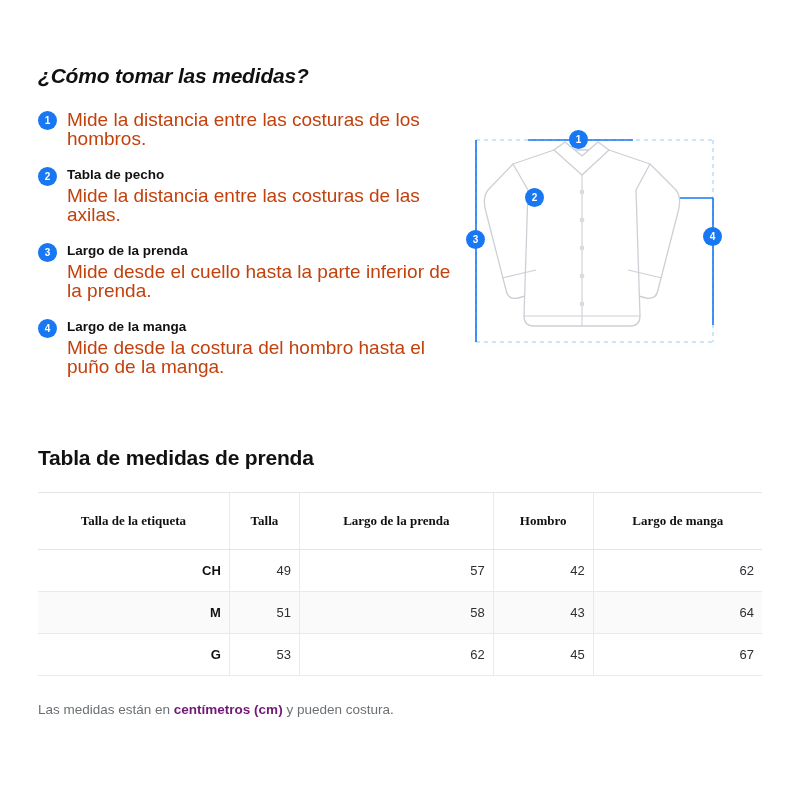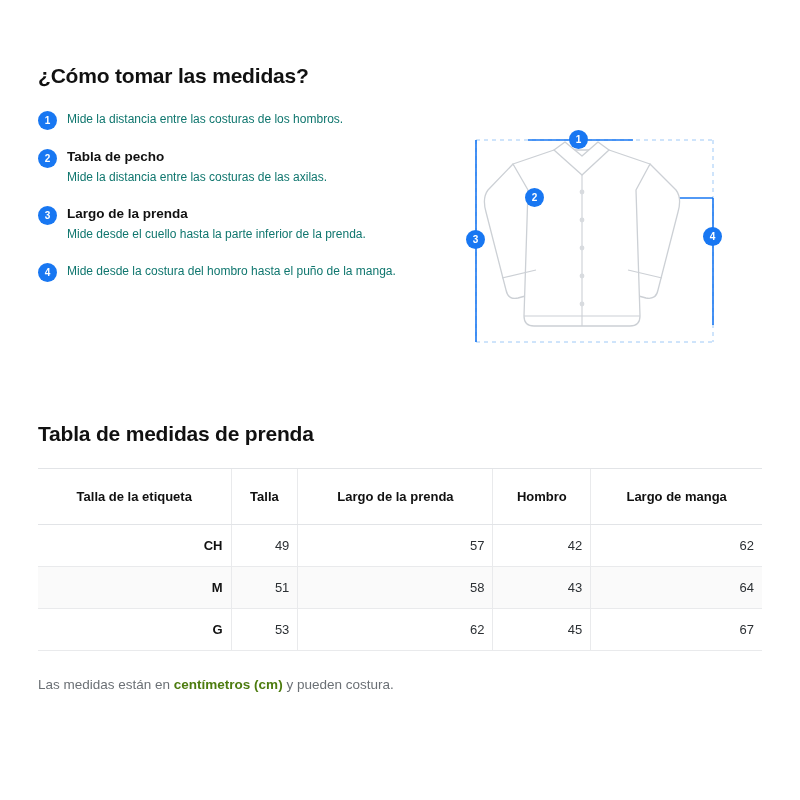--- a/index.html
+++ b/index.html
@@ -19,21 +19,21 @@
     padding: 0 38px;
   }
 
   
   .section-title {
     font-size: 21px;
     font-weight: bold;
     color: #111111;
     letter-spacing: -0.2px;
   }
-  #how-title { padding-top: 50px; }
+  #how-title { padding-top: 50px; font-style: italic; }
 
   .measure-wrap {
     display: flex;
     align-items: flex-start;
     margin-top: 22px;
   }
   .steps {
     width: 420px;
     flex: 0 0 420px;
   }
@@ -58,22 +58,22 @@
   }
   .step-text { flex: 1; }
   .step-title {
     font-size: 13.5px;
     font-weight: bold;
     color: #111111;
     line-height: 17px;
     margin-bottom: 3px;
   }
   .step-desc {
-    font-size: 12px;
-    color: #0f766e;
+    font-size: 19px;
+    color: #c2410c;
     line-height: 19px;
   }
 
   
   .illustration {
     flex: 1;
     position: relative;
     height: 250px;
     margin-top: 10px;
   }
@@ -101,40 +101,41 @@
     font-size: 13px;
   }
   thead th {
     font-weight: bold;
     color: #111111;
     font-size: 13px;
     padding: 20px 8px;
     text-align: center;
     border-top: 1px solid #e2e4e7;
     border-bottom: 1px solid #e2e4e7;
+    font-family: Liberation Serif, serif;
   }
   tbody td {
     padding: 13px 8px;
     text-align: right;
     color: #2c3034;
     border-bottom: 1px solid #e9eaec;
   }
   tbody td.size-cell {
     font-weight: bold;
     color: #111111;
   }
   tbody tr:nth-child(even) { background: #fafafa; }
   td.vline, th.vline { border-left: 1px solid #e9eaec; }
 
   .note {
     margin-top: 26px;
     font-size: 13.5px;
     color: #6b7075;
   }
-  .note b { color: #4d7c0f; }
+  .note b { color: #701a75; }
 </style>
 </head>
 <body>
 
 <div class="page">
 
   <h1 class="section-title" id="how-title">¿Cómo tomar las medidas?</h1>
 
   <div class="measure-wrap">
 
@@ -159,20 +160,21 @@
         <div class="badge">3</div>
         <div class="step-text">
           <div class="step-title">Largo de la prenda</div>
           <div class="step-desc">Mide desde el cuello hasta la parte inferior de la prenda.</div>
         </div>
       </div>
 
       <div class="step">
         <div class="badge">4</div>
         <div class="step-text">
+          <div class="step-title">Largo de la manga</div>
           <div class="step-desc">Mide desde la costura del hombro hasta el puño de la manga.</div>
         </div>
       </div>
 
     </div>
 
     <div class="illustration">
       <svg width="300" height="250" viewBox="0 0 300 250">
 
         <g stroke="#9ec9f7" stroke-dasharray="4 4" fill="none" stroke-width="1">

